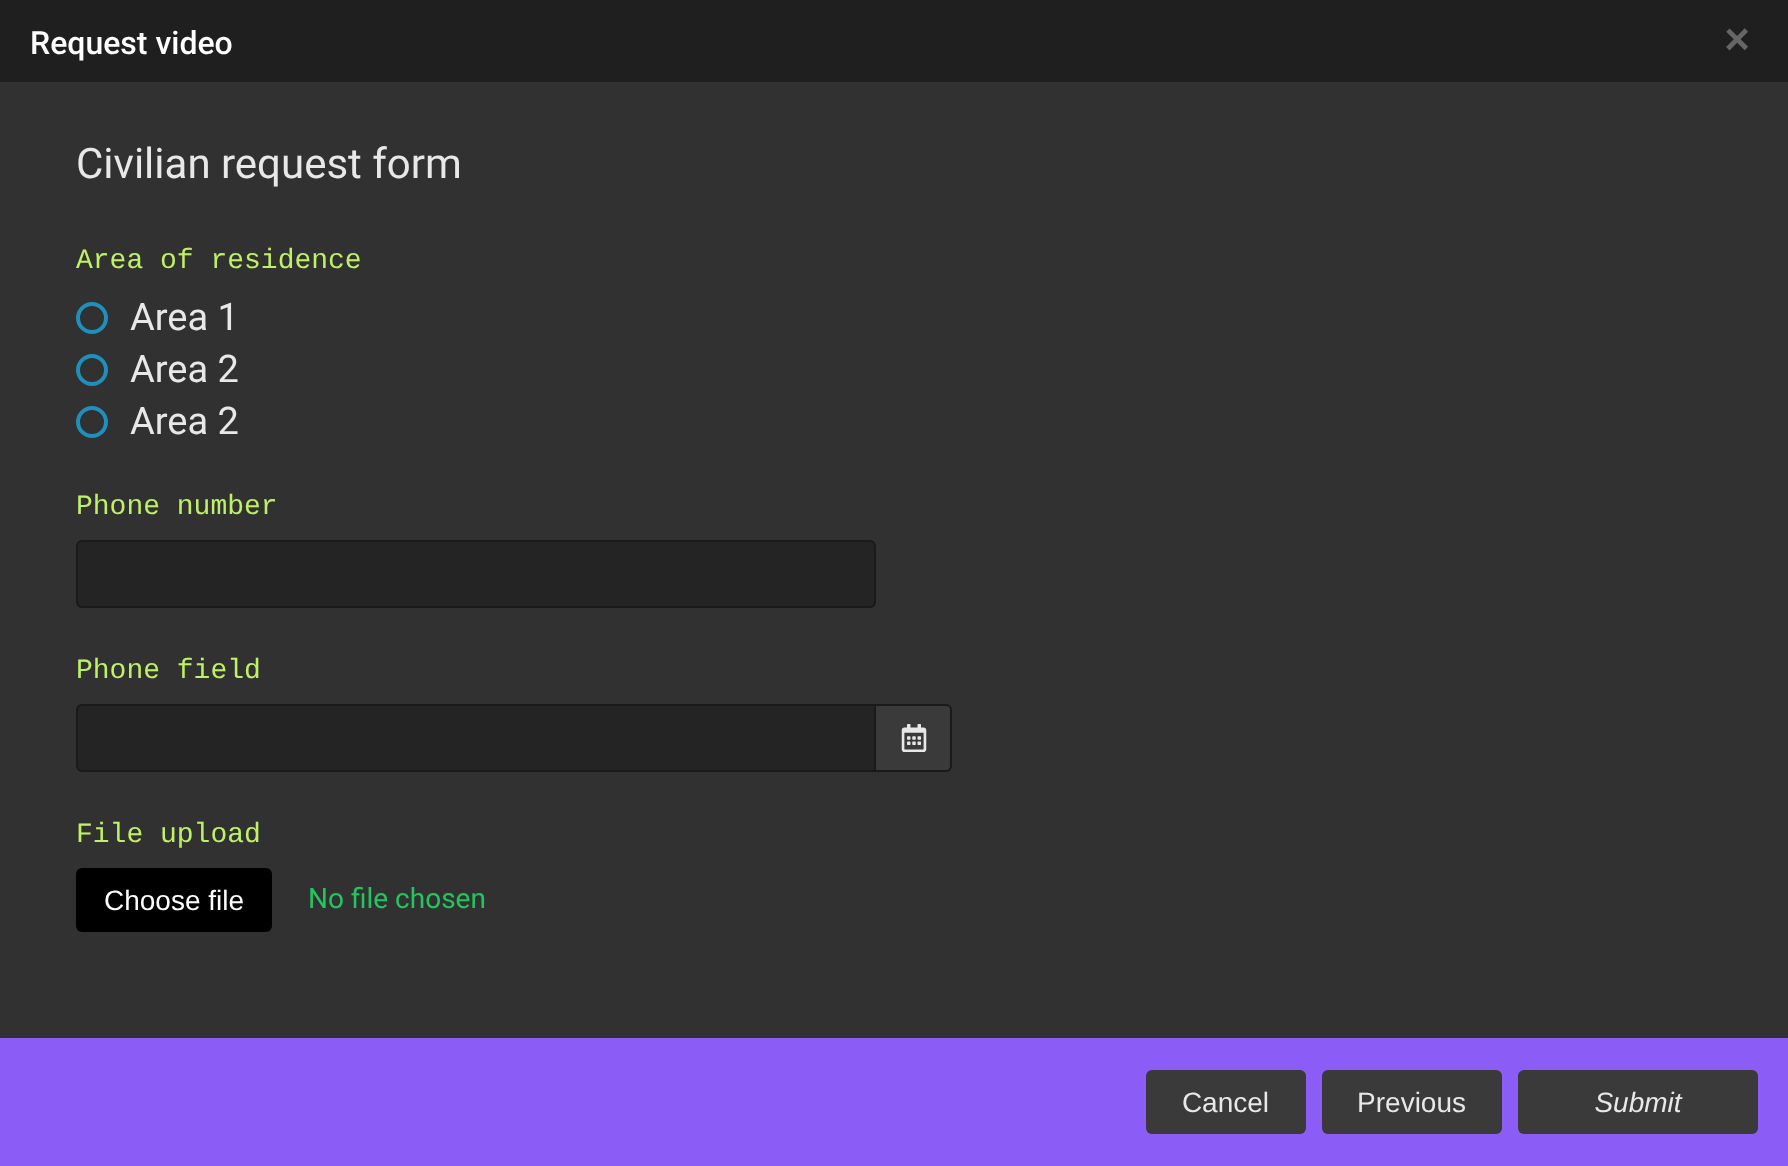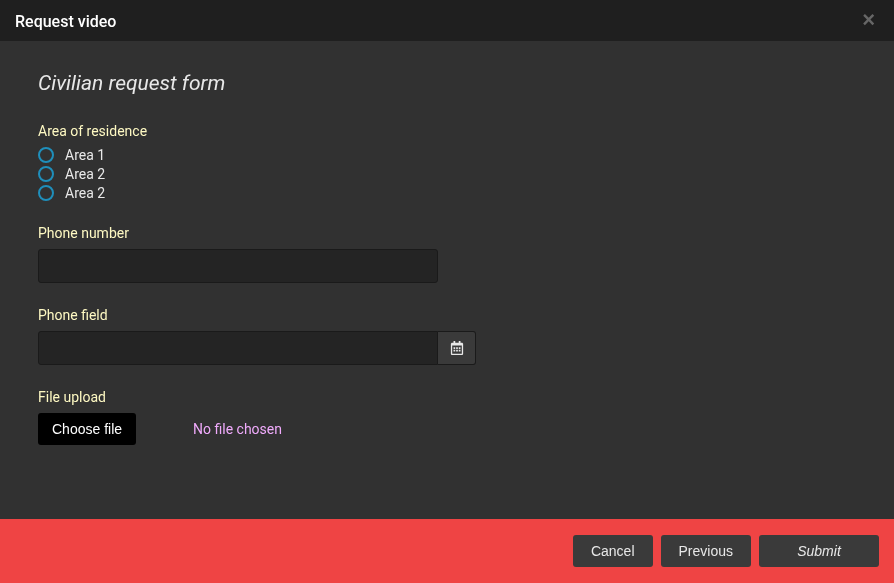--- a/index.html
+++ b/index.html
@@ -48,52 +48,52 @@
     .modal-body {
       flex: 1;
       padding: 30px 38px;
       overflow-y: auto;
     }
     .form-title {
       font-size: 21px;
       font-weight: 400;
       color: #e8e8e8;
       margin-bottom: 28px;
-      font-style: italic;
     }
     .form-group {
       margin-bottom: 24px;
     }
     .form-label {
       display: block;
       font-size: 14px;
-      color: #fef9c3;
+      color: #bef264;
       margin-bottom: 8px;
       font-weight: 400;
+      font-family: Liberation Mono, monospace;
     }
     .radio-group {
       display: flex;
       flex-direction: column;
       gap: 3px;
     }
     .radio-item {
       display: flex;
       align-items: center;
       gap: 11px;
       cursor: pointer;
     }
     .radio-circle {
       width: 16px;
       height: 16px;
       border-radius: 50%;
       border: 2px solid #1f8fbb;
       flex-shrink: 0;
     }
     .radio-label {
-      font-size: 14px;
+      font-size: 19px;
       color: #e8e8e8;
     }
     .text-input {
       width: 400px;
       height: 34px;
       background: #242424;
       border: 1px solid #1a1a1a;
       border-radius: 3px;
       color: #fff;
       padding: 6px 12px;
@@ -139,25 +139,24 @@
       background: #000000;
       color: #fff;
       border: none;
       border-radius: 3px;
       padding: 8px 14px;
       font-size: 14px;
       cursor: pointer;
     }
     .file-status {
       font-size: 14px;
-      color: #f0abfc;
-      margin-left: 39px;
+      color: #22c55e;
     }
     .modal-footer {
-      background: #ef4444;
+      background: #8b5cf6;
       padding: 16px 15px;
       display: flex;
       justify-content: flex-end;
       gap: 8px;
     }
     .footer-btn {
       background: #3a3a3a;
       color: #e8e8e8;
       border: none;
       border-radius: 3px;

